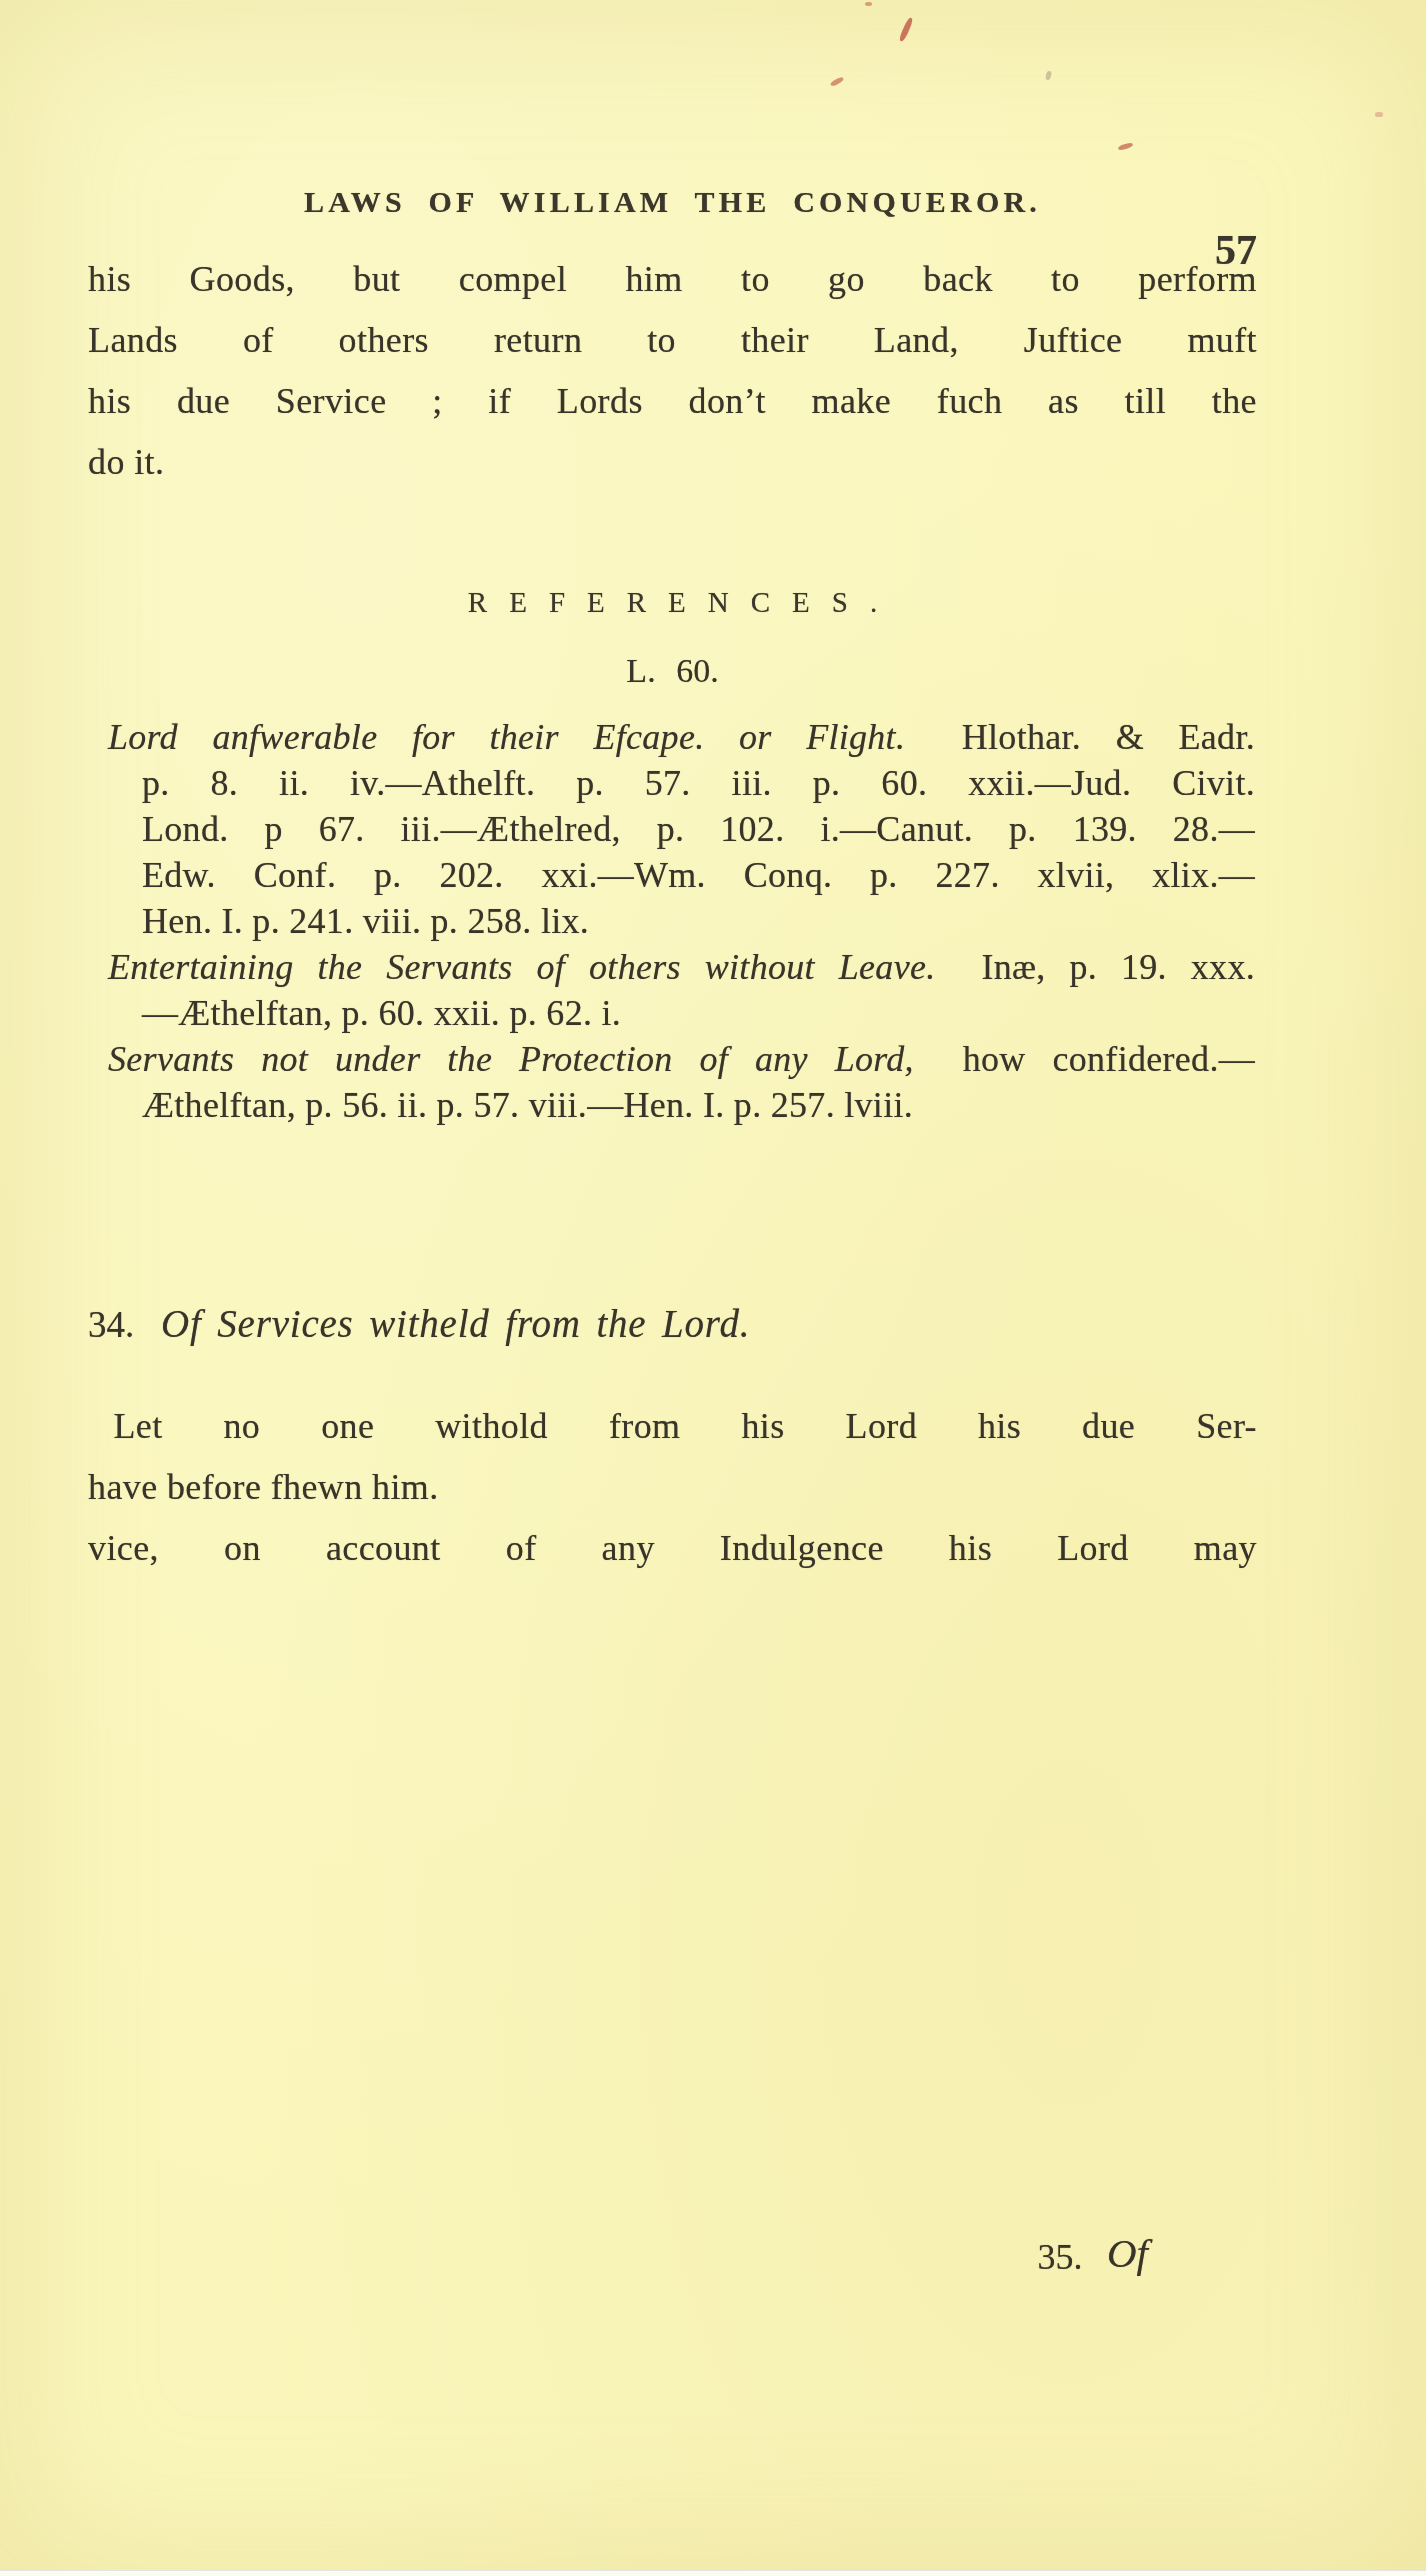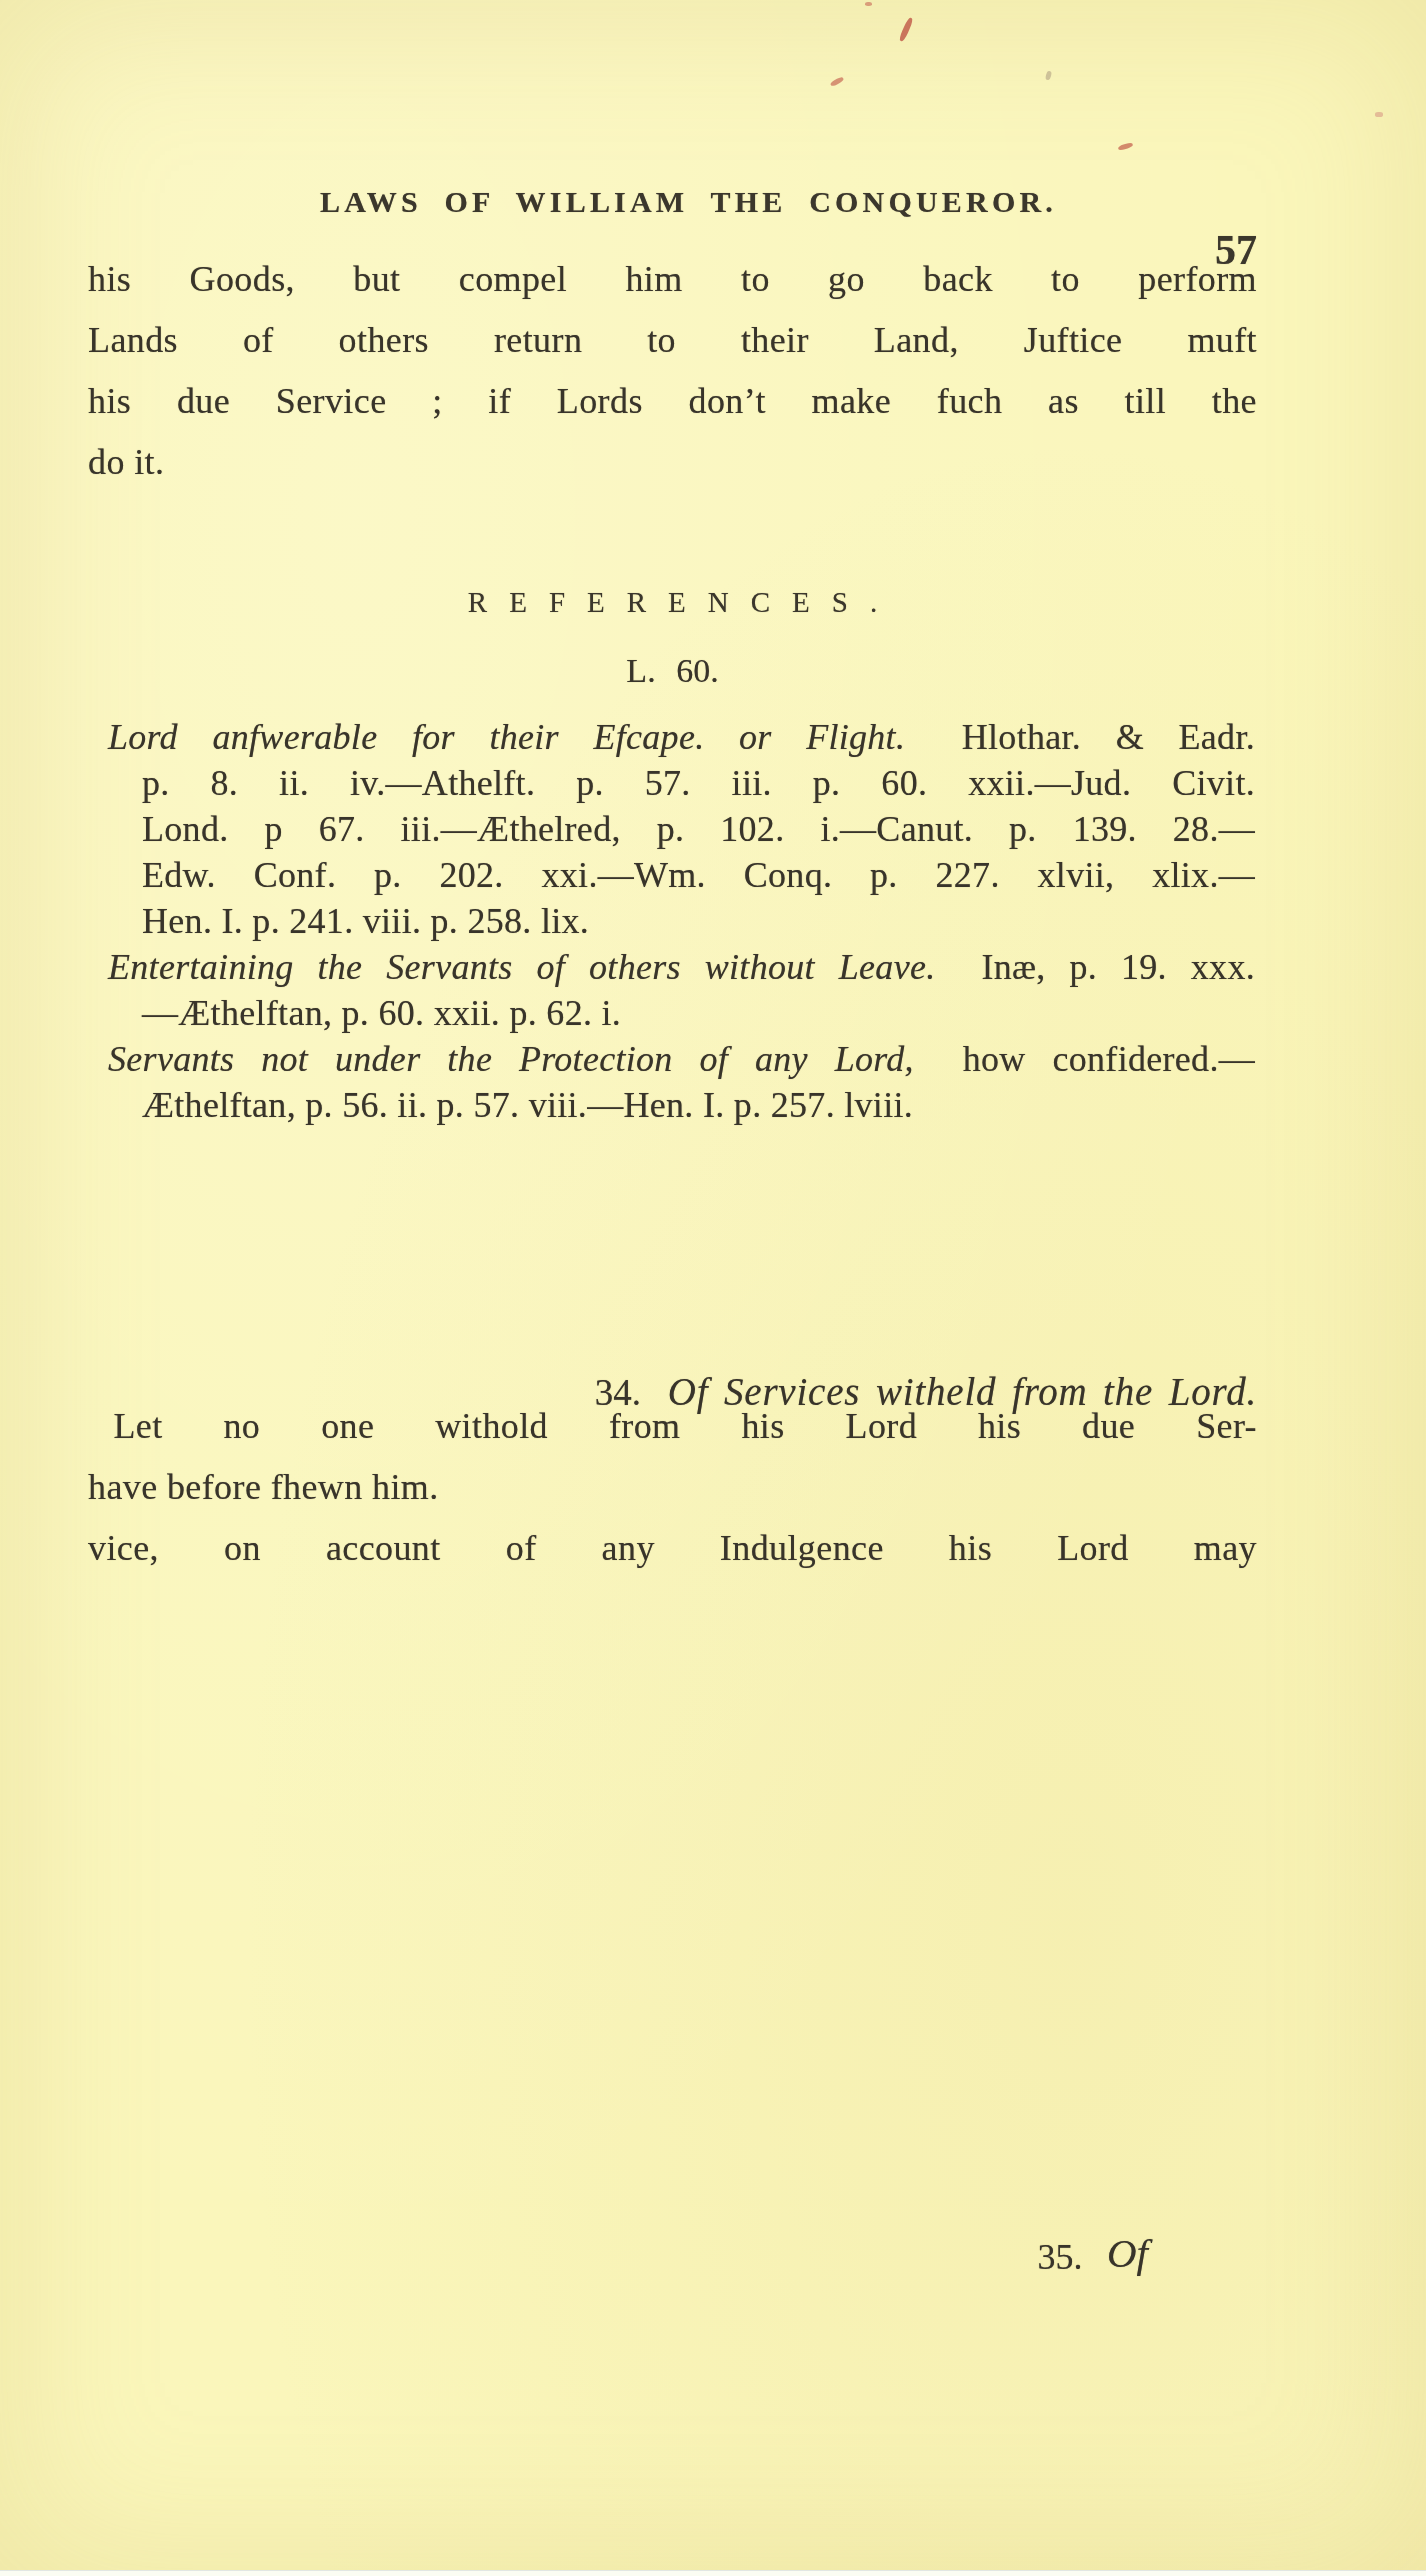--- a/index.html
+++ b/index.html
@@ -12,21 +12,21 @@
     background:
       radial-gradient(ellipse at 25% 20%, rgba(255,255,240,0.22), transparent 60%),
       radial-gradient(ellipse at 75% 75%, rgba(222,202,120,0.15), transparent 55%),
       #faf6bb;
     box-shadow: inset 0 0 144px 21px rgba(198,176,84,0.20);
     overflow:hidden;
   }
   .ink{ text-shadow:0 0 0.8px rgba(56,50,38,0.55); }
 
   
-  .header{position:absolute;top:185px;left:104px;width:1169px;}
+  .header{position:absolute;top:185px;left:88px;width:1169px;}
   .header-title{
     text-align:center;
     font-size:30px;font-weight:700;
     letter-spacing:4.2px;word-spacing:11px;
     color:#3b372c;
   }
   .page-number{
     position:absolute;top:178px;right:169px;
     font-size:42px;font-weight:700;color:#3b372c;margin-top:48px;
   }
@@ -55,22 +55,22 @@
   }
   .ref-line{text-align:justify;}
   .ref-line.just{text-align-last:justify;}
   .ref-line.cont{padding-left:34px;}
   .it{font-style:italic;}
   .rm{font-style:normal;}
   .gap{margin-left:22px;}
 
   
   .section-heading{
-    position:absolute;top:1369px;left:88px;width:1169px;
-    text-align:right;font-size:39px;
+    position:absolute;top:1301px;left:88px;width:1169px;
+    text-align:left;font-size:39px;
   }
   .sec-num{font-size:37px;margin-right:17px;}
   .sec-title{font-style:italic;letter-spacing:0.8px;word-spacing:5.1px;}
 
   
   .catchword{
     position:absolute;top:2231px;right:278px;
     font-size:37px;white-space:nowrap;
   }
   .cw-num{font-size:36px;margin-top:20px;}

